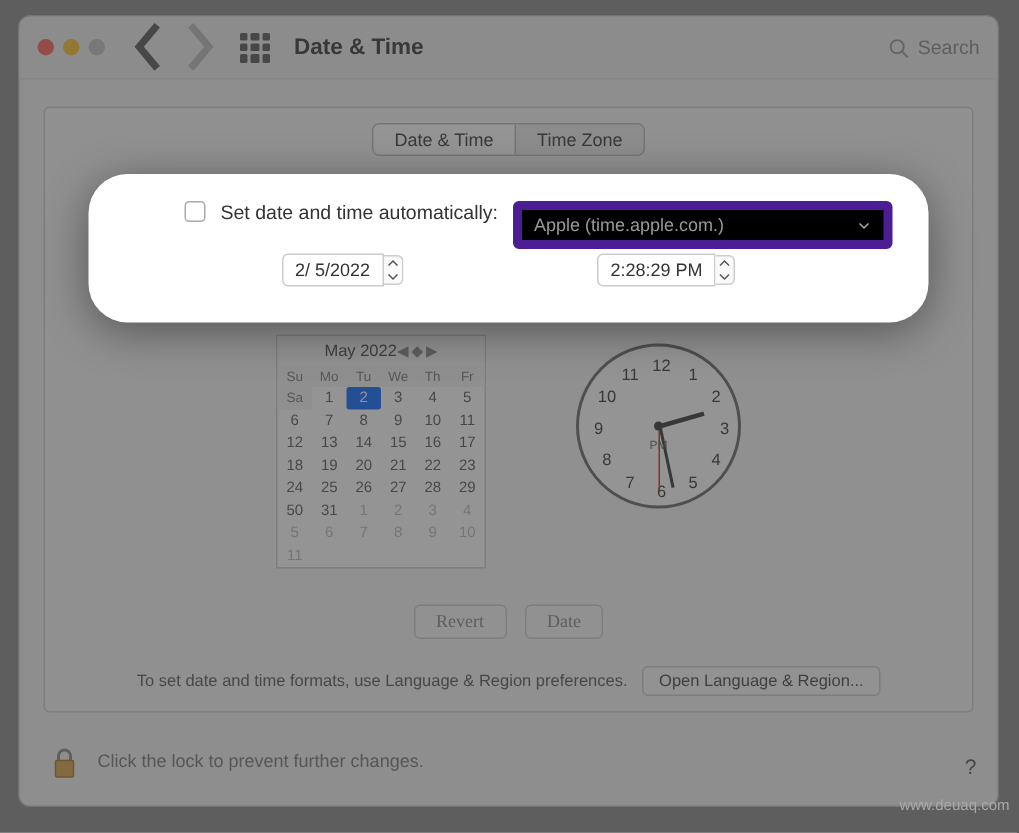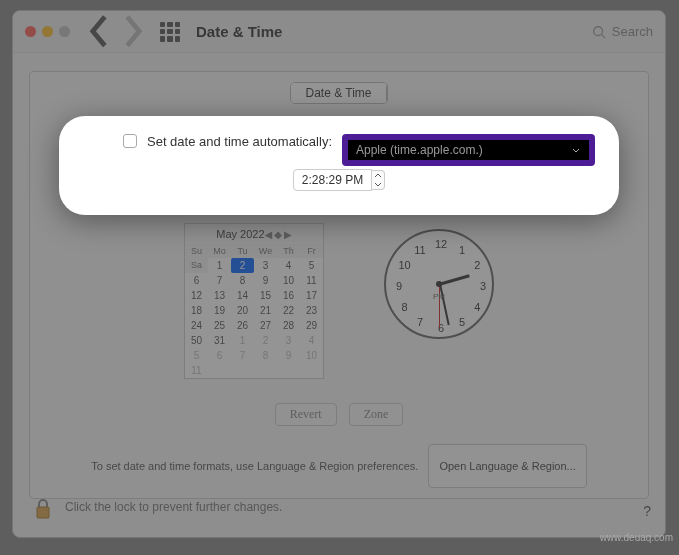--- a/index.html
+++ b/index.html
@@ -51,21 +51,21 @@
 .clock .num { position: absolute; font-size: 11px; color: #333; transform: translate(-50%,-50%); }
 .clock .hand { position: absolute; left: 50%; bottom: 50%; transform-origin: bottom center; background: #333; }
 .clock .hh { width: 3px; height: 30px; transform: rotate(74deg); }
 .clock .mm { width: 2px; height: 42px; transform: rotate(168deg); }
 .clock .ss { width: 1px; height: 44px; background: #d22; transform: rotate(180deg); }
 .clock .center { position: absolute; width: 6px; height: 6px; background: #333; border-radius: 50%; left: 50%; top: 50%; transform: translate(-50%,-50%); }
 .clock .pm { position:absolute; left:50%; top:58%; transform:translateX(-50%); font-size:8px; color:#666;}
 .btnrow { display: flex; justify-content: center; gap: 12px; margin: 6px 0 18px; }
 .btn { border: 1px solid #ccc; background: #f8f8f8; border-radius: 4px; padding: 3px 14px; font-size: 12px; color: #888; font-family: Liberation Serif, serif; }
 .footrow { display: flex; justify-content: center; align-items: center; gap: 10px; font-size: 11px; color: #555; }
-.footbtn { border: 1px solid #ccc; background: #fafafa; border-radius: 4px; padding: 15px 10px; font-size: 11px; color: #444; }
+.footbtn { border: 1px solid #ccc; background: #fafafa; border-radius: 4px; padding: 3px 10px; font-size: 11px; color: #444; }
 .lockrow { display: flex; align-items: center; gap: 10px; padding: 8px 18px; font-size: 12px; color: #777; position:absolute; bottom:8px; left:0; right:0;}
 .lockicon { width: 24px; height: 28px; display:flex; align-items:flex-end; justify-content:center; }
 .help { position: absolute; right: 14px; bottom: 10px; font-size: 14px; color: #555; }
 .watermark { position: absolute; right: 6px; bottom: 12px; font-size: 10px; color: #aaa; z-index: 20; }
 </style>
 </head>
 <body>
 
 <div class="window">
   <div class="titlebar">
@@ -104,35 +104,51 @@
         </svg>
       <span>Search</span>
     </div>
   </div>
 
   <div class="contentpad">
     <div class="innerpanel">
       <div class="tabs">
         <div class="segment">
           <div class="sel">Date &amp; Time</div>
+          <div>Time Zone</div>
         </div>
       </div>
 
       <div class="highlight">
         <div class="row1">
           <div class="checkbox"></div>
           <div class="lbl">Set date and time automatically:</div>
           <div class="combo">
             <span>Apple (time.apple.com.)</span>
             <svg width="10" height="10" viewBox="0 0 10 10">
                 <path d="M2 4 L5 7 L8 4" stroke="#aaa" fill="none"></path>
               </svg>
           </div>
         </div>
         <div class="row2">
+          <div class="stepper">
+            <div class="stepper-text">2/  5/2022</div>
+            <div class="stepper-btns">
+              <div>
+                  <svg viewBox="0 0 8 5">
+                    <path d="M1 4 L4 1 L7 4" stroke="#555" fill="none"></path>
+                  </svg>
+                </div>
+              <div>
+                  <svg viewBox="0 0 8 5">
+                    <path d="M1 1 L4 4 L7 1" stroke="#555" fill="none"></path>
+                  </svg>
+                </div>
+            </div>
+          </div>
           <div class="stepper">
             <div class="stepper-text">2:28:29 PM</div>
             <div class="stepper-btns">
               <div>
                   <svg viewBox="0 0 8 5">
                     <path d="M1 4 L4 1 L7 4" stroke="#555" fill="none"></path>
                   </svg>
                 </div>
               <div>
                   <svg viewBox="0 0 8 5">
@@ -225,21 +241,21 @@
           <div class="hand hh"></div>
           <div class="hand mm"></div>
           <div class="hand ss"></div>
           <div class="center"></div>
           <div class="pm">PM</div>
         </div>
       </div>
 
       <div class="btnrow">
         <div class="btn">Revert</div>
-        <div class="btn">Zone</div>
+        <div class="btn">Date</div>
       </div>
 
       <div class="footrow">
         <span>To set date and time formats, use Language &amp; Region preferences.</span>
         <span class="footbtn">Open Language &amp; Region...</span>
       </div>
     </div>
   </div>
 
   <div class="lockrow">

